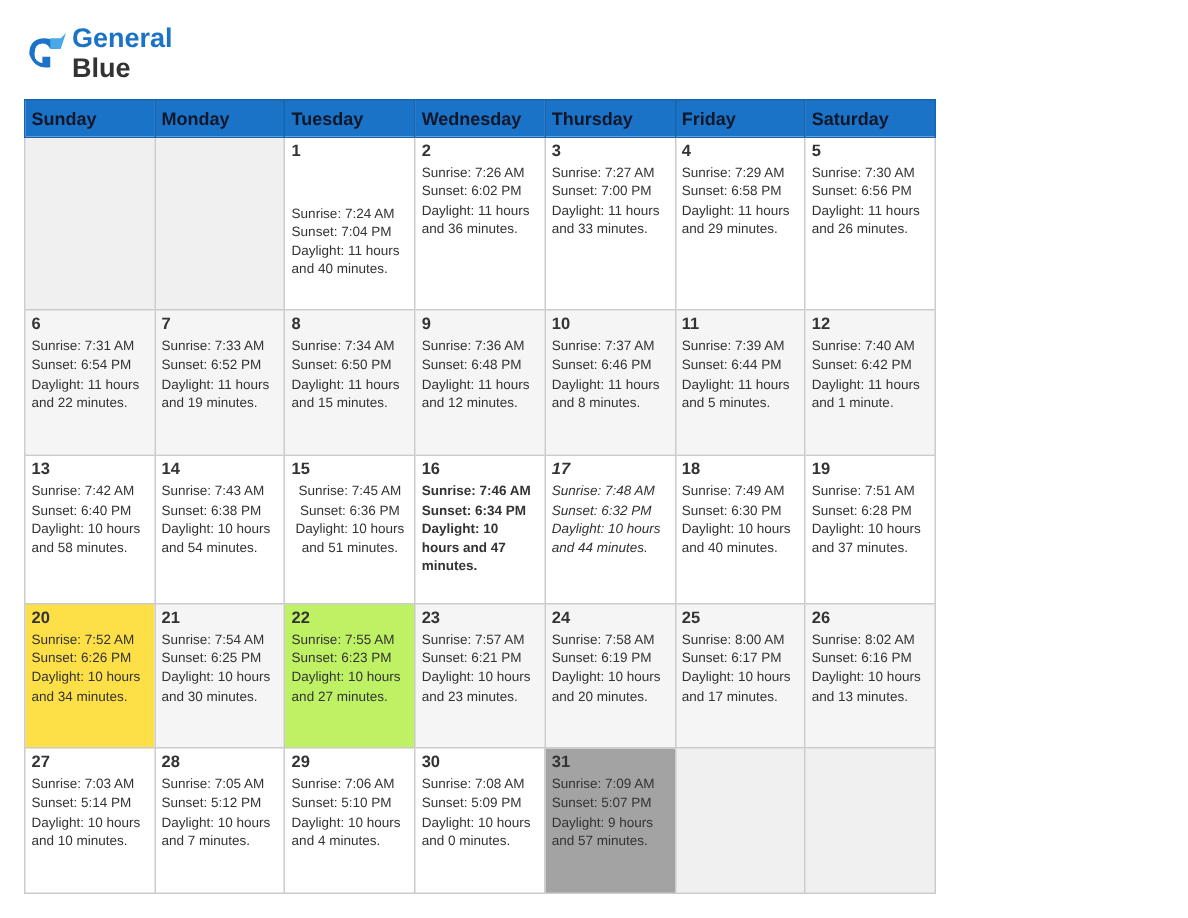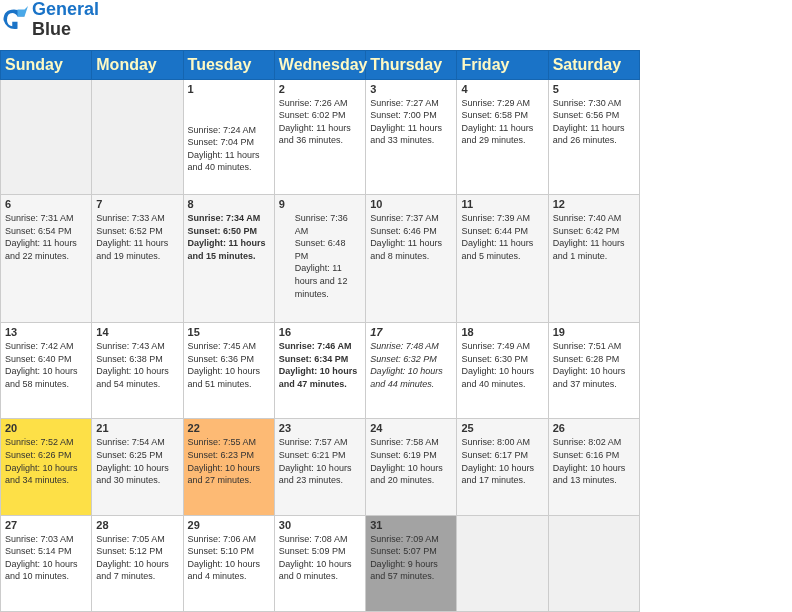--- a/index.html
+++ b/index.html
@@ -6,20 +6,21 @@
     body {
       width: 792px;
       height: 612px;
       font-family: Arial, sans-serif;
       background: #fff;
       overflow: hidden;
     }
     .page {
       width: 640px;
       height: 612px;
+      padding: 16px;
       display: flex;
       flex-direction: column;
       border-radius: 24px;
     }
     .header {
       display: flex;
       justify-content: space-between;
       align-items: flex-start;
       margin-bottom: 10px;
     }
@@ -56,22 +57,22 @@
     }
     .calendar {
       flex: 1;
       border: 1px solid #ccc;
       border-collapse: collapse;
       width: 100%;
       table-layout: fixed;
     }
     .calendar th {
       background: #1a73c7;
-      color: #fef9c3;
-      font-size: 16px;
+      color: #0f172a;
+      font-size: 12px;
       font-weight: bold;
       padding: 5px 4px;
       text-align: left;
       border: 1px solid #1565b0;
     }
     .calendar td {
       border: 1px solid #ccc;
       vertical-align: top;
       padding: 3px 4px;
       font-size: 9.5px;
@@ -177,27 +178,27 @@
 Daylight: 11 hours and 22 minutes.</div>
           </td>
           <td style="background: rgb(245, 245, 245);">
             <span class="day-number">7</span>
             <div class="day-info" style="white-space: pre-line;">Sunrise: 7:33 AM
 Sunset: 6:52 PM
 Daylight: 11 hours and 19 minutes.</div>
           </td>
           <td style="background: rgb(245, 245, 245);">
             <span class="day-number">8</span>
-            <div class="day-info" style="white-space: pre-line; font-weight: bold;">Sunrise: 7:34 AM
+            <div class="day-info" style="white-space: pre-line;">Sunrise: 7:34 AM
 Sunset: 6:50 PM
 Daylight: 11 hours and 15 minutes.</div>
           </td>
           <td style="background: rgb(245, 245, 245);">
             <span class="day-number">9</span>
-            <div class="day-info" style="white-space: pre-line; margin-left: 16px;">Sunrise: 7:36 AM
+            <div class="day-info" style="white-space: pre-line;">Sunrise: 7:36 AM
 Sunset: 6:48 PM
 Daylight: 11 hours and 12 minutes.</div>
           </td>
           <td style="background: rgb(245, 245, 245);">
             <span class="day-number">10</span>
             <div class="day-info" style="white-space: pre-line;">Sunrise: 7:37 AM
 Sunset: 6:46 PM
 Daylight: 11 hours and 8 minutes.</div>
           </td>
           <td style="background: rgb(245, 245, 245);">
@@ -221,21 +222,21 @@
 Daylight: 10 hours and 58 minutes.</div>
           </td>
           <td style="background: rgb(255, 255, 255);">
             <span class="day-number">14</span>
             <div class="day-info" style="white-space: pre-line;">Sunrise: 7:43 AM
 Sunset: 6:38 PM
 Daylight: 10 hours and 54 minutes.</div>
           </td>
           <td style="background: rgb(255, 255, 255);">
             <span class="day-number">15</span>
-            <div class="day-info" style="white-space: pre-line;">Sunrise: 7:45 AM
+            <div class="day-info" style="white-space: pre-line; text-align: center;">Sunrise: 7:45 AM
 Sunset: 6:36 PM
 Daylight: 10 hours and 51 minutes.</div>
           </td>
           <td style="background: rgb(255, 255, 255);">
             <span class="day-number">16</span>
             <div class="day-info" style="white-space: pre-line; font-weight: bold;">Sunrise: 7:46 AM
 Sunset: 6:34 PM
 Daylight: 10 hours and 47 minutes.</div>
           </td>
           <td style="background: rgb(255, 255, 255); font-style: italic;">
@@ -263,21 +264,21 @@
             <div class="day-info" style="white-space: pre-line;">Sunrise: 7:52 AM
 Sunset: 6:26 PM
 Daylight: 10 hours and 34 minutes.</div>
           </td>
           <td style="background: rgb(245, 245, 245);">
             <span class="day-number">21</span>
             <div class="day-info" style="white-space: pre-line;">Sunrise: 7:54 AM
 Sunset: 6:25 PM
 Daylight: 10 hours and 30 minutes.</div>
           </td>
-          <td style="background: #fdba74;">
+          <td style="background: #bef264;">
             <span class="day-number">22</span>
             <div class="day-info" style="white-space: pre-line;">Sunrise: 7:55 AM
 Sunset: 6:23 PM
 Daylight: 10 hours and 27 minutes.</div>
           </td>
           <td style="background: rgb(245, 245, 245);">
             <span class="day-number">23</span>
             <div class="day-info" style="white-space: pre-line;">Sunrise: 7:57 AM
 Sunset: 6:21 PM
 Daylight: 10 hours and 23 minutes.</div>

